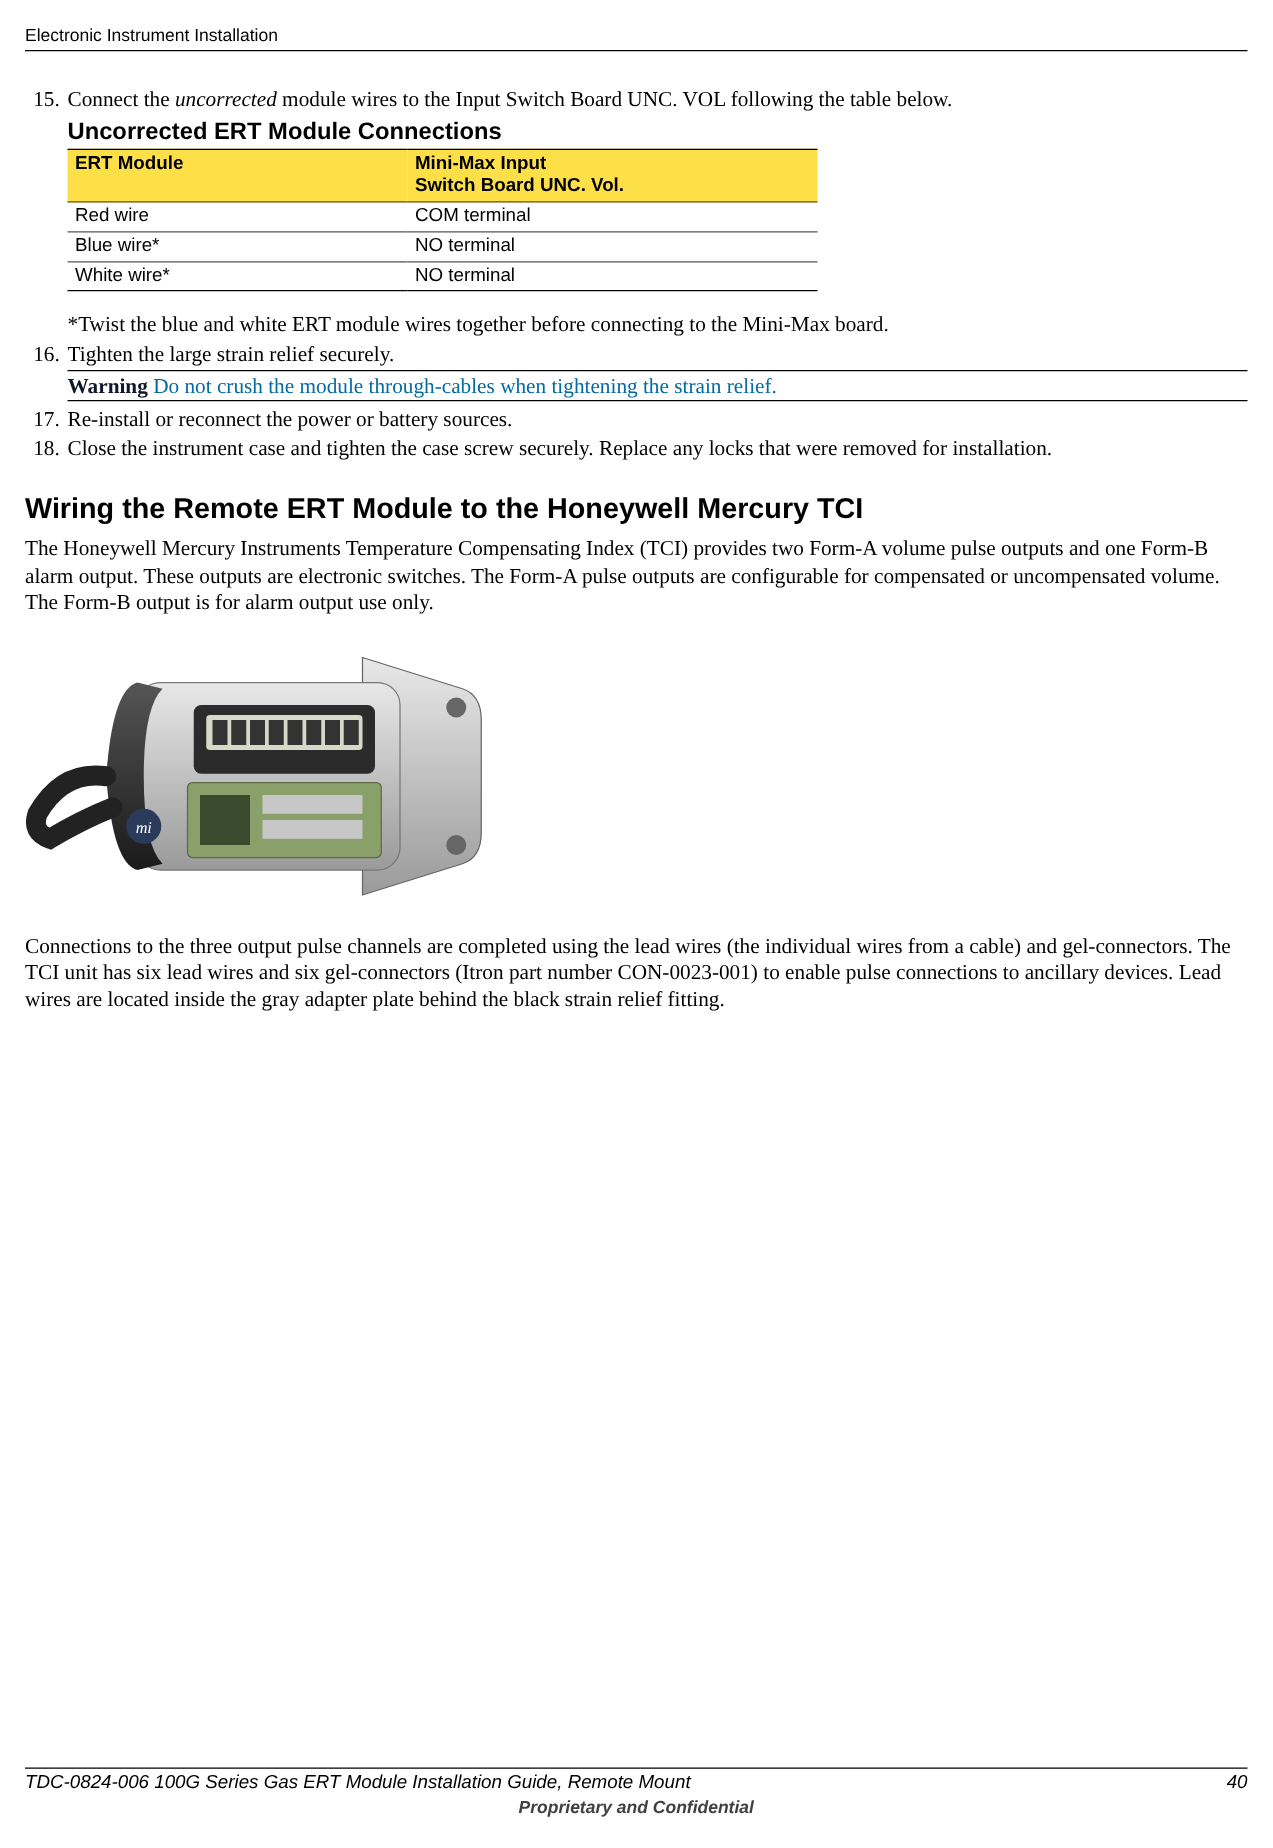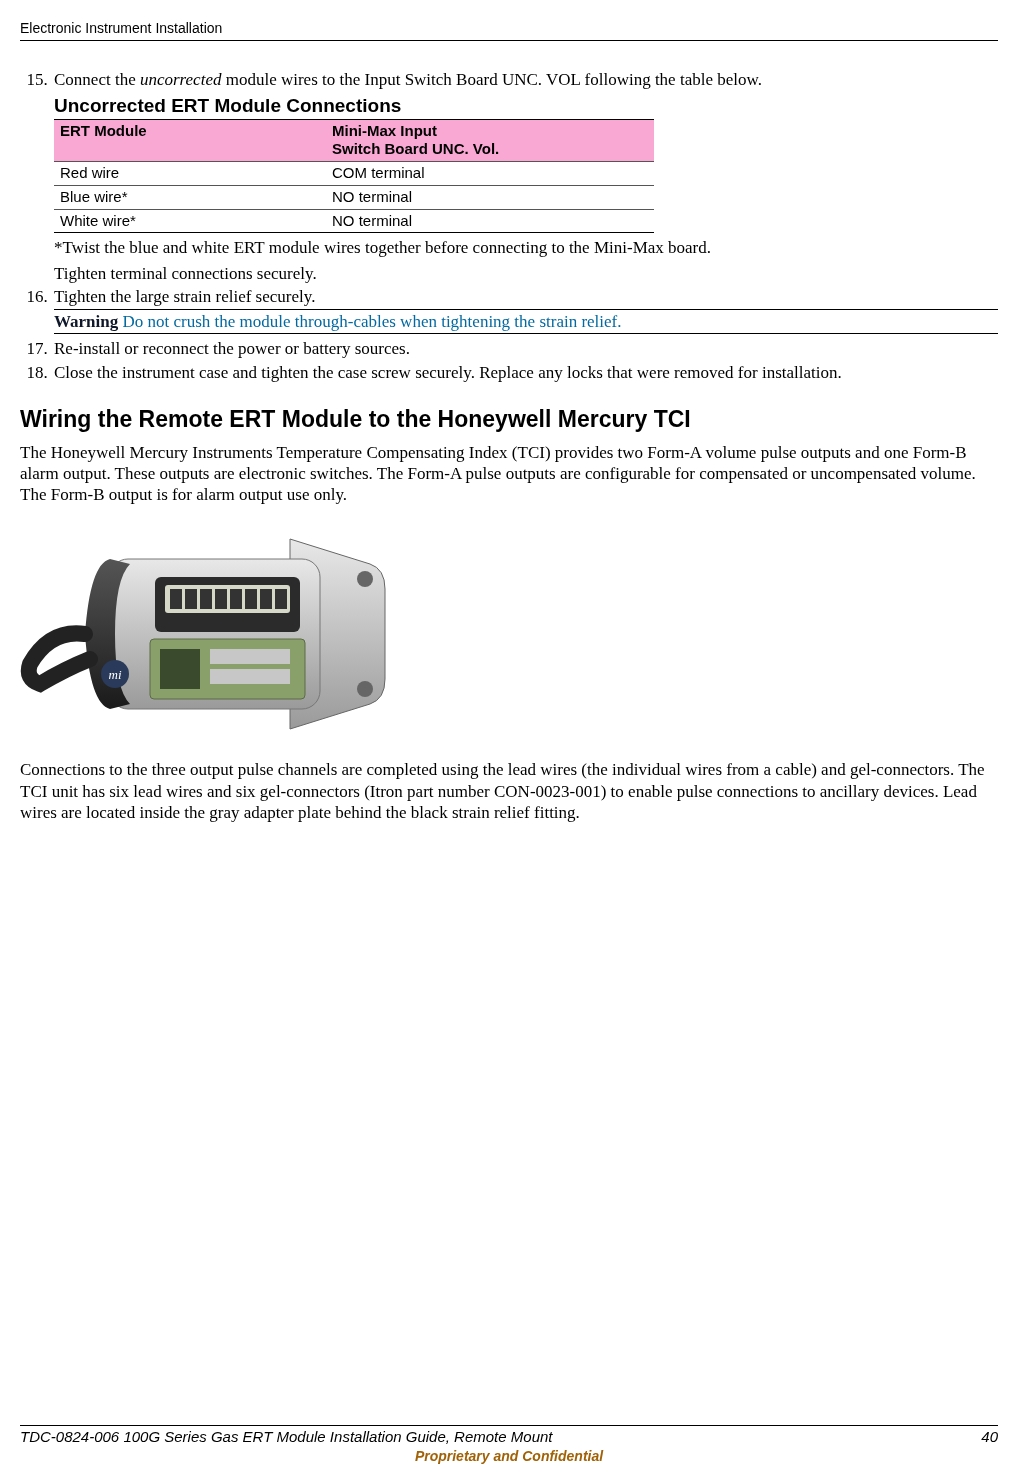--- a/index.html
+++ b/index.html
@@ -48,29 +48,29 @@
   }
   table.conn th, table.conn td {
     text-align: left;
     padding: 2px 6px;
     border-top: 1px solid #555;
     border-bottom: 1px solid #555;
     vertical-align: top;
   }
   table.conn th {
     font-weight: bold;
-    background:#f9a8d4;
+    background:#fde047;
     border-top: 1.5px solid #000;
   }
   table.conn th:first-child, table.conn td:first-child{
     width:260px;
   }
   table.conn .last-row td { border-bottom: 1.5px solid #000;}
   .indent-block {
-    margin-top: 4px;
+    margin-top: 16px;
   }
   .warning-box {
     border-top: 1px solid #000;
     border-bottom: 1px solid #000;
     margin-top: 2px;
     margin-bottom: 4px;
     padding: 1px 0 1px 0;
   }
   .warning-label {
     color: #0f172a;
@@ -93,38 +93,38 @@
     width: 370px;
     height: 230px;
     margin: 14px 0 10px 0;
     position: relative;
   }
   .device-svg { width:100%; height:100%; }
   .footer {
     position: absolute;
     left: 20px;
     right: 20px;
-    bottom: 13px;
+    bottom: 24px;
   }
   .footer-rule {
     border-top: 1px solid #000;
     margin-bottom: 2px;
   }
   .footer-row {
     display: flex;
     justify-content: space-between;
     font-style: italic;
     font-size: 15px;
     font-family: Arial, Helvetica, sans-serif;
   }
   .footer-center {
     text-align: center;
     font-style: italic;
     font-weight: bold;
-    color:#a16207;
+    color:#404040;
     font-size: 14px;
     font-family: Arial, Helvetica, sans-serif;
     margin-top:1px;
   }
 </style>
 </head>
 <body>
 
 <div class="page-header sans">Electronic Instrument Installation</div>
 <div class="header-line"></div>
@@ -152,21 +152,20 @@
         <td>NO terminal</td>
       </tr>
       <tr class="last-row">
         <td>White wire*</td>
         <td>NO terminal</td>
       </tr>
     </tbody>
       </table>
 
     <div class="indent-block">*Twist the blue and white ERT module wires together before connecting to the Mini-Max board.</div>
-    <div class="indent-block">Tighten terminal connections securely.</div>
   </li>
 
   <li>
     <span>Tighten the large strain relief securely.</span>
     <div class="warning-box">
       <span class="warning-label">Warning</span><span class="warning-text">  Do not crush the module through-cables when tightening the strain relief.</span>
     </div>
   </li>
 
   <li>Re-install or reconnect the power or battery sources.</li>

